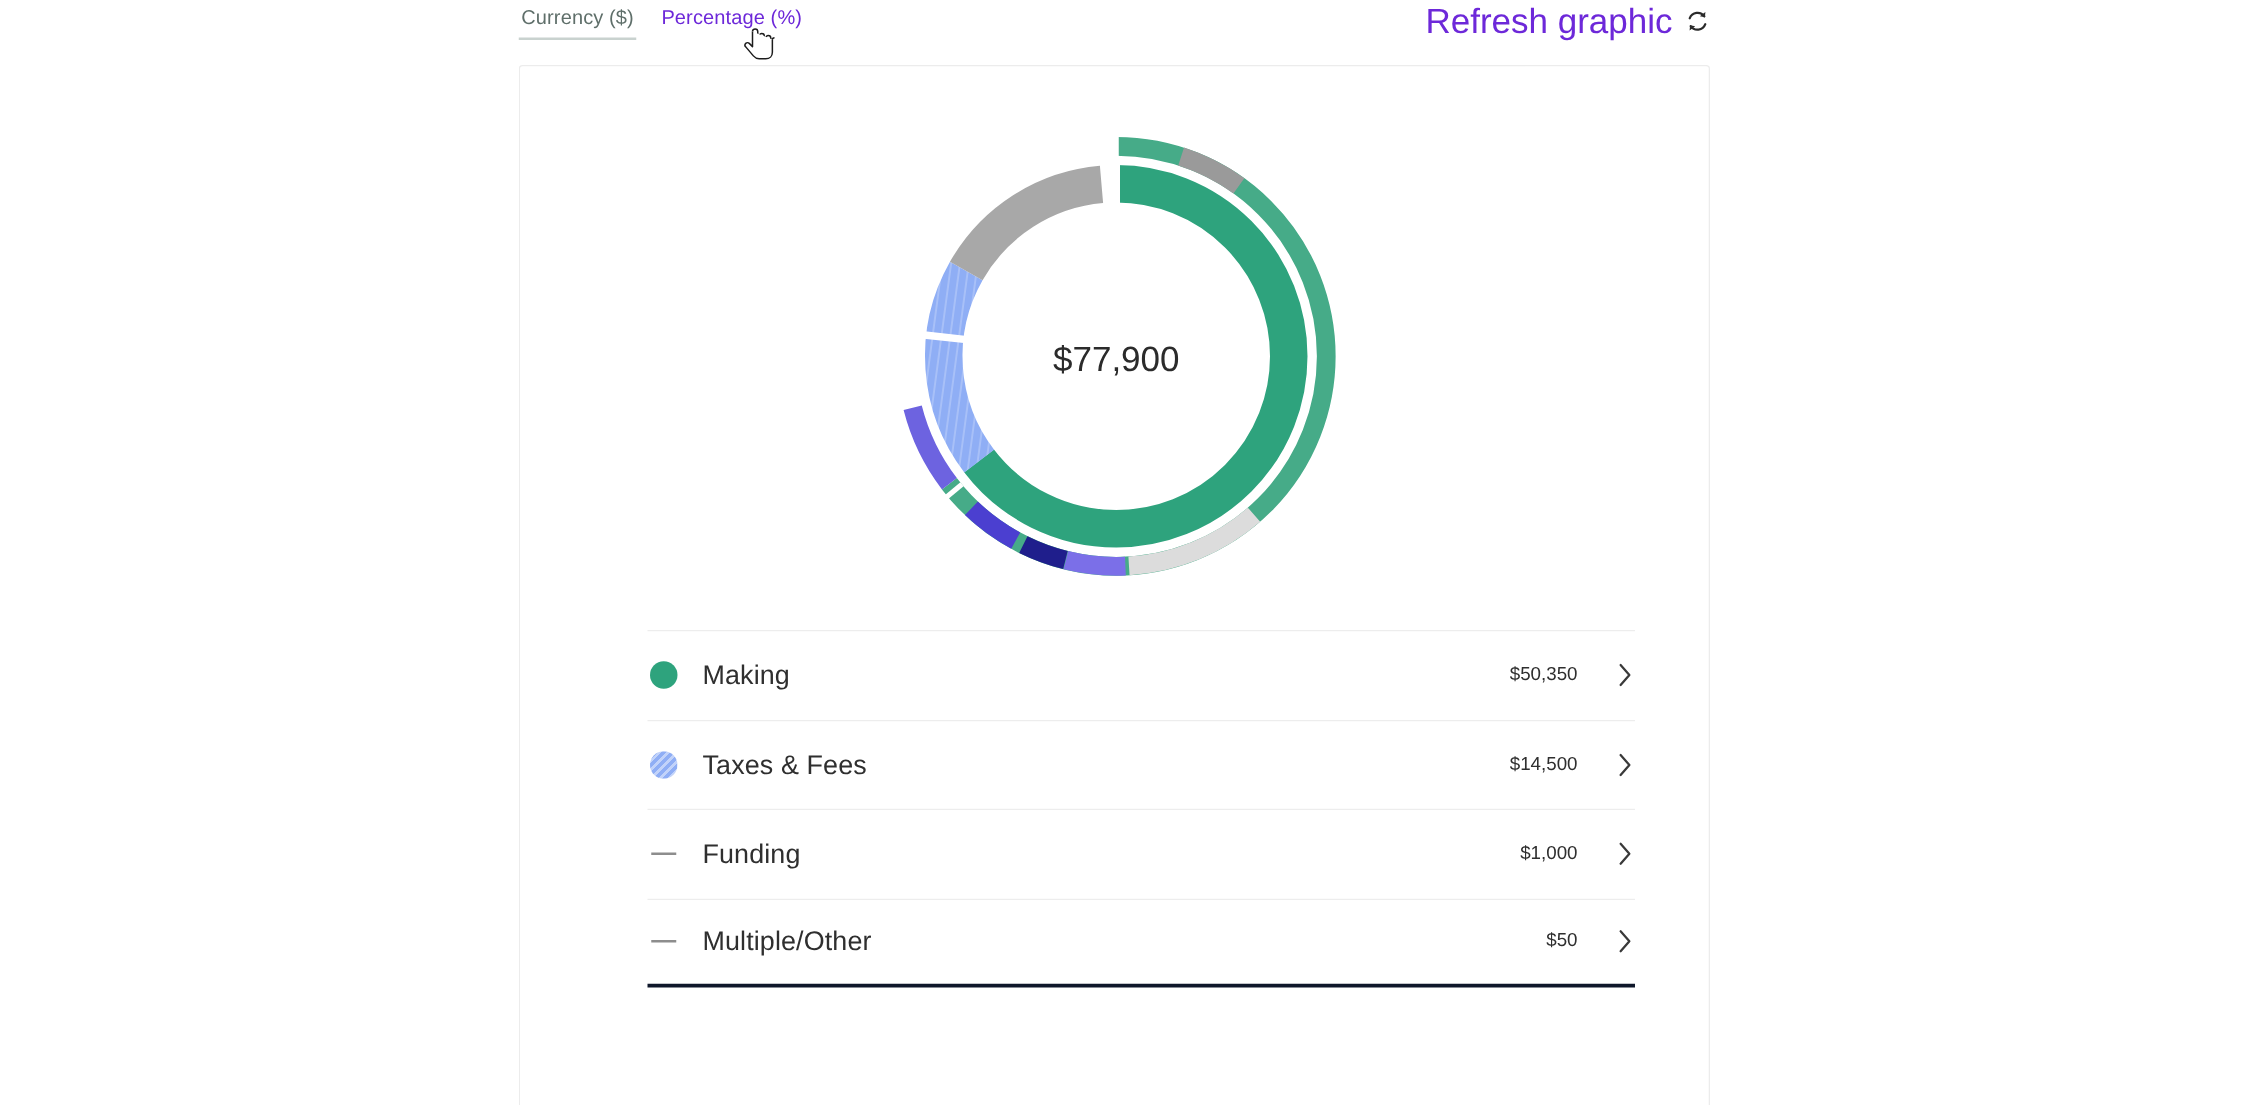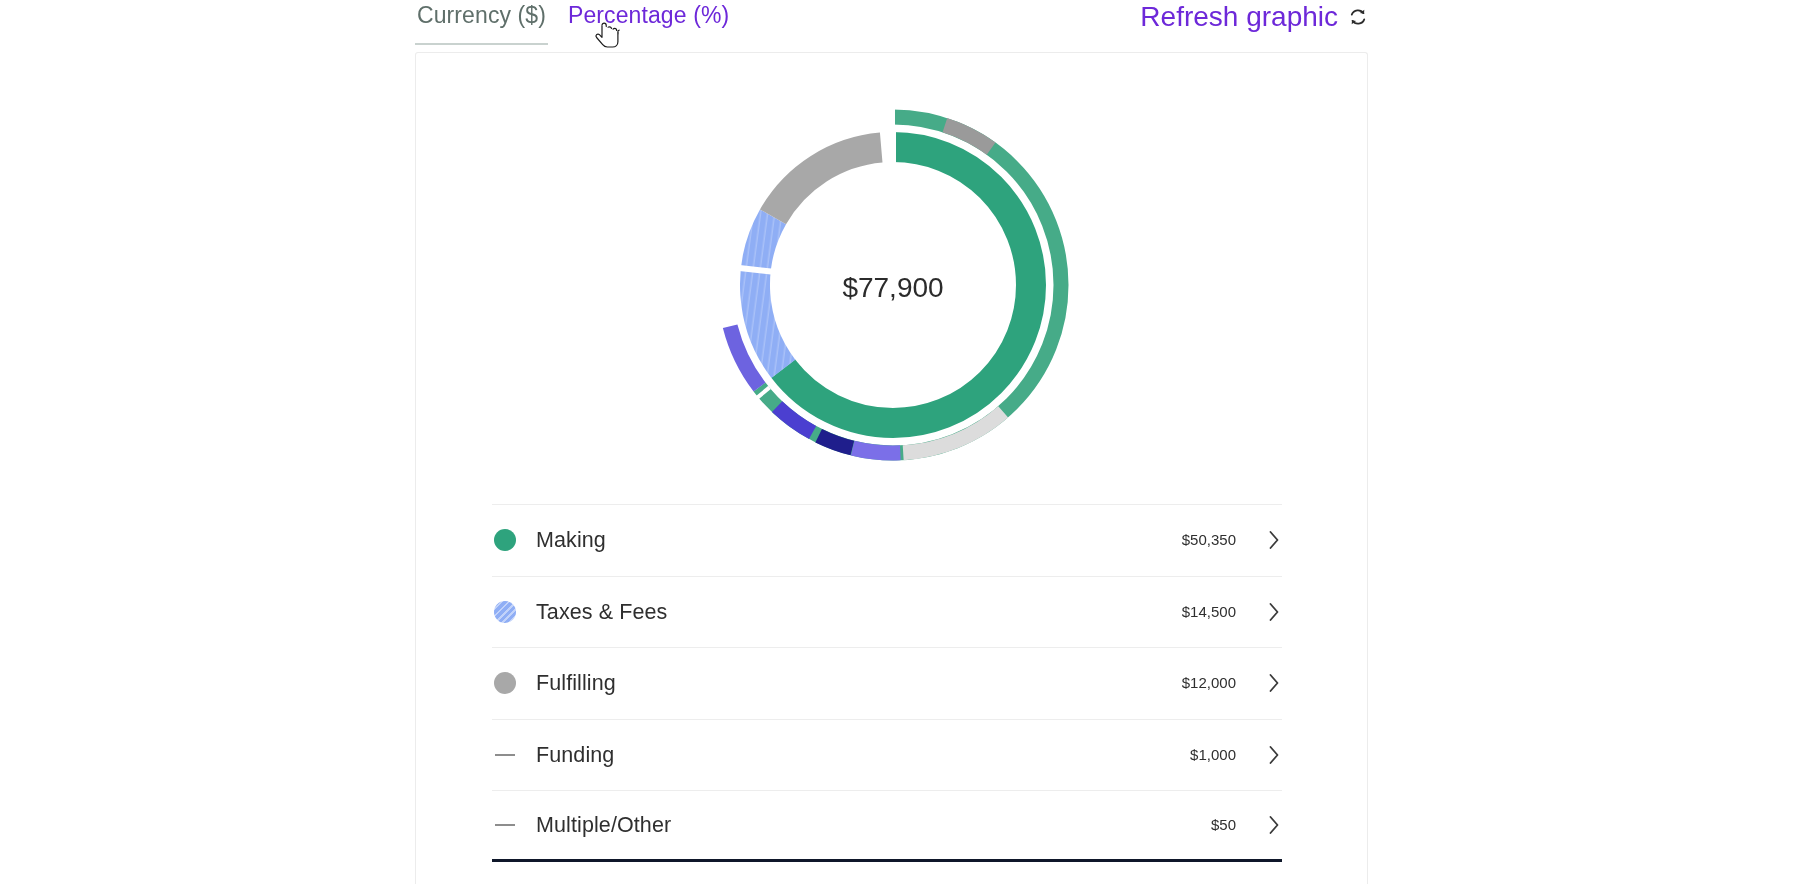--- a/index.html
+++ b/index.html
@@ -33,24 +33,24 @@
   }
   .tabs {
     position: absolute;
     left: 0;
     top: 0;
     display: flex;
     align-items: flex-start;
     gap: 18px;
   }
   .tab {
-    font-size: 23px;
+    font-size: 16px;
     line-height: 30px;
     color: #6e7a76;
-    padding: 0 2px 13px 2px;
+    padding: 0 2px 0 2px;
     cursor: pointer;
     letter-spacing: 0.1px;
     white-space: nowrap;
   }
   .tab.active {
     color: #5f6f6a;
     border-bottom: 2px solid #c9d2cf;
   }
   .tab.inactive {
     color: #6d28d9;
@@ -118,21 +118,21 @@
     font-size: 28px;
     fill: #2b2b2b;
     font-family: "Liberation Sans", sans-serif;
     text-anchor: middle;
     dominant-baseline: central;
   }
 
   
   .legend {
     position: absolute;
-    left: 76px;
+    left: 102px;
     top: 451px;
     width: 790px;
   }
   .legend-row {
     position: relative;
     height: 71.5px;
     display: flex;
     align-items: center;
     border-top: 1px solid #ededed;
     cursor: pointer;
@@ -288,30 +288,20 @@
         <span class="marker">
           <span class="dot hatched" style="background-color:#8faef5"></span>
         </span>
         <span class="legend-label">Taxes &amp; Fees</span>
         <span class="legend-value">$14,500</span>
         <svg class="chev" viewBox="0 0 12 20">
           <path d="M2.5 2 L9.5 10 L2.5 18" fill="none" stroke="#3a3a3a" stroke-width="1.8" stroke-linecap="round" stroke-linejoin="round"></path>
         </svg>
       </div>
 
-      <div class="legend-row">
-        <span class="marker">
-          <span class="dot" style="background:#a8a8a8"></span>
-        </span>
-        <span class="legend-label">Fulfilling</span>
-        <span class="legend-value">$12,000</span>
-        <svg class="chev" viewBox="0 0 12 20">
-          <path d="M2.5 2 L9.5 10 L2.5 18" fill="none" stroke="#3a3a3a" stroke-width="1.8" stroke-linecap="round" stroke-linejoin="round"></path>
-        </svg>
-      </div>
 
       <div class="legend-row">
         <span class="marker">
           <span class="dash"></span>
         </span>
         <span class="legend-label">Funding</span>
         <span class="legend-value">$1,000</span>
         <svg class="chev" viewBox="0 0 12 20">
           <path d="M2.5 2 L9.5 10 L2.5 18" fill="none" stroke="#3a3a3a" stroke-width="1.8" stroke-linecap="round" stroke-linejoin="round"></path>
         </svg>

